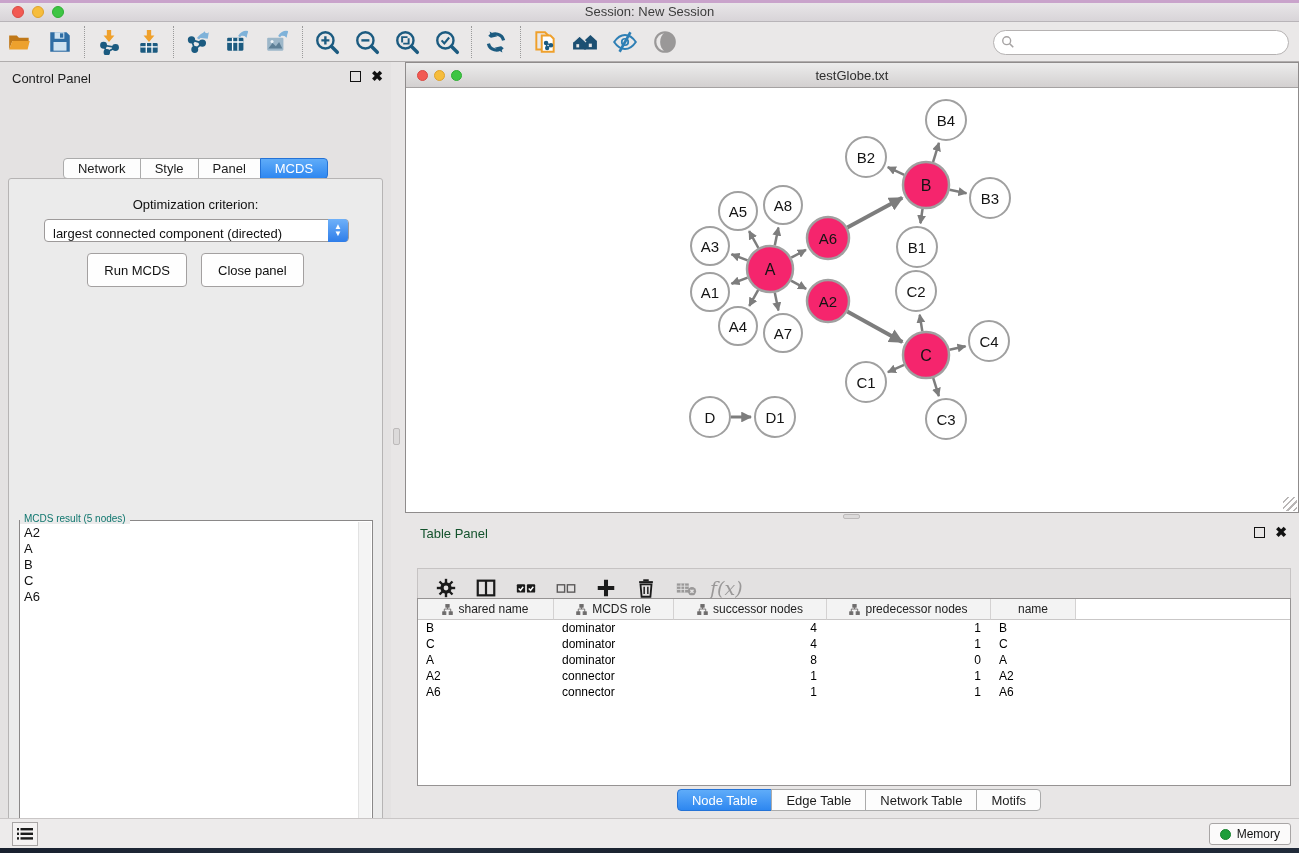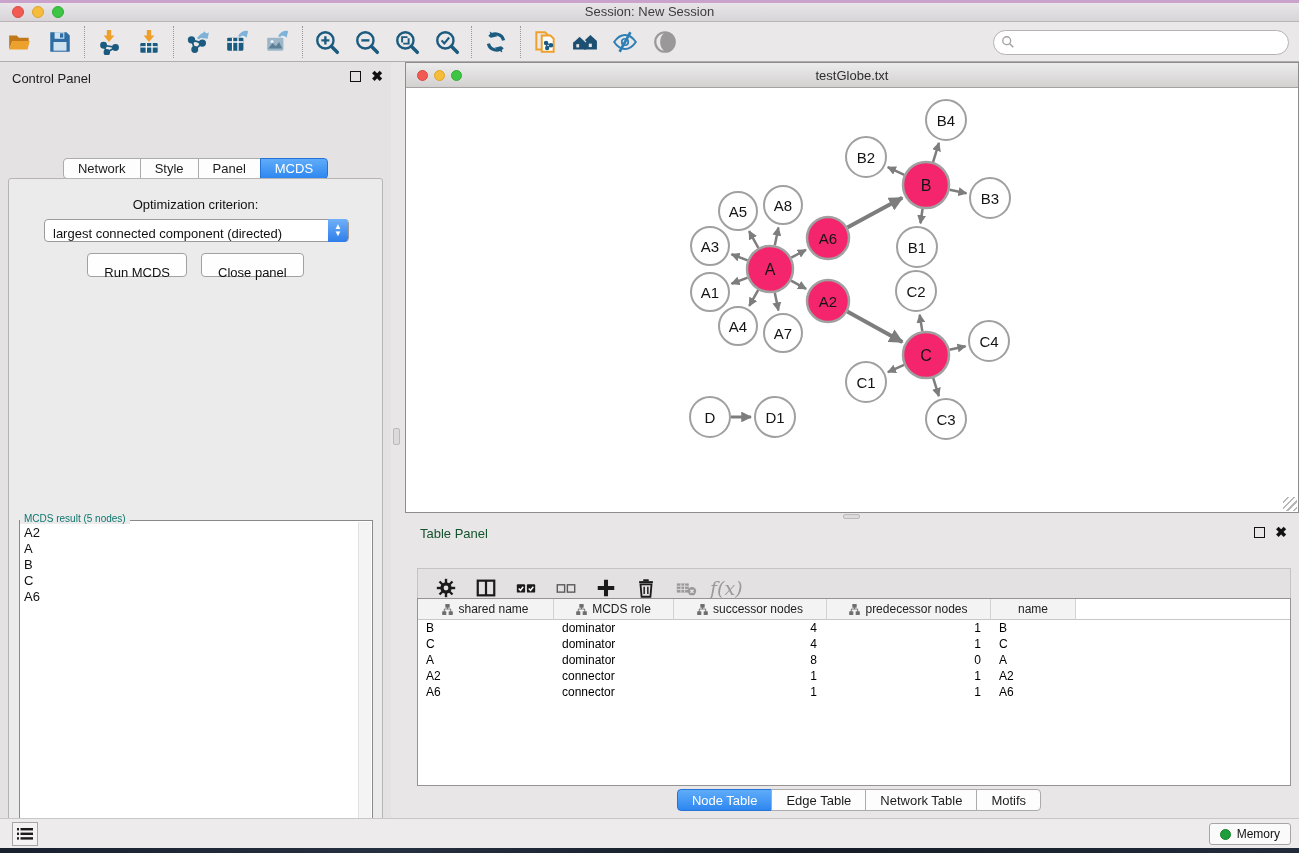--- a/index.html
+++ b/index.html
@@ -46,21 +46,21 @@
     background:#ebebeb; border:1px solid #b6b4b4; border-radius:3px; }
   .opt-label { position:absolute; left:0; top:18px; width:100%; text-align:center; font-size:13px; color:#111; }
   .criterion { position:absolute; left:35px; top:40px; width:305px; height:23px; background:#fff;
     border:1px solid #9d9a9a; border-radius:4px; font-size:13px; color:#111; display:flex; align-items:flex-end;
     padding-left:8px; }
   .criterion .stepper { position:absolute; right:0px; top:-1px; width:20px; height:23px;
     background:linear-gradient(#6fb1f9,#2e7de9); border-radius:0 4px 4px 0; display:flex; flex-direction:column;
     align-items:center; justify-content:center; gap:1px; }
   .criterion .stepper span { color:#fff; font-size:8px; line-height:6px; }
   .cp-buttons { position:absolute; left:0; top:74px; width:100%; display:flex; justify-content:center; gap:14px; }
-  .cp-btn { height:19px; padding:11px 16px; background:#fefefe; border:1px solid #a3a0a0; border-radius:4px;
+  .cp-btn { height:34px; padding:4px 16px; background:#fefefe; border:1px solid #a3a0a0; border-radius:4px;
     font-size:13px; color:#111; font-family:"Liberation Sans",sans-serif; }
 
   .result-box { position:absolute; left:10px; top:341px; width:354px; height:334px;
     background:#fff; border:1px solid #8a8888; }
   .result-legend { position:absolute; left:0; top:-8px; background:#ebebeb; padding:0 4px; font-size:10px; color:#0f766e; }
   .result-list { position:absolute; left:2px; top:4px; width:330px; font-size:13px; color:#111; }
   .result-list div { line-height:16px; padding-left:2px; }
   .result-scroll { position:absolute; right:1px; top:1px; bottom:1px; width:13px; background:#f4f4f4; border-left:1px solid #e2e2e2; }
 
   .v-divider { position:absolute; left:391px; top:62px; width:14px; height:756px; background:#e8e6e6; }

